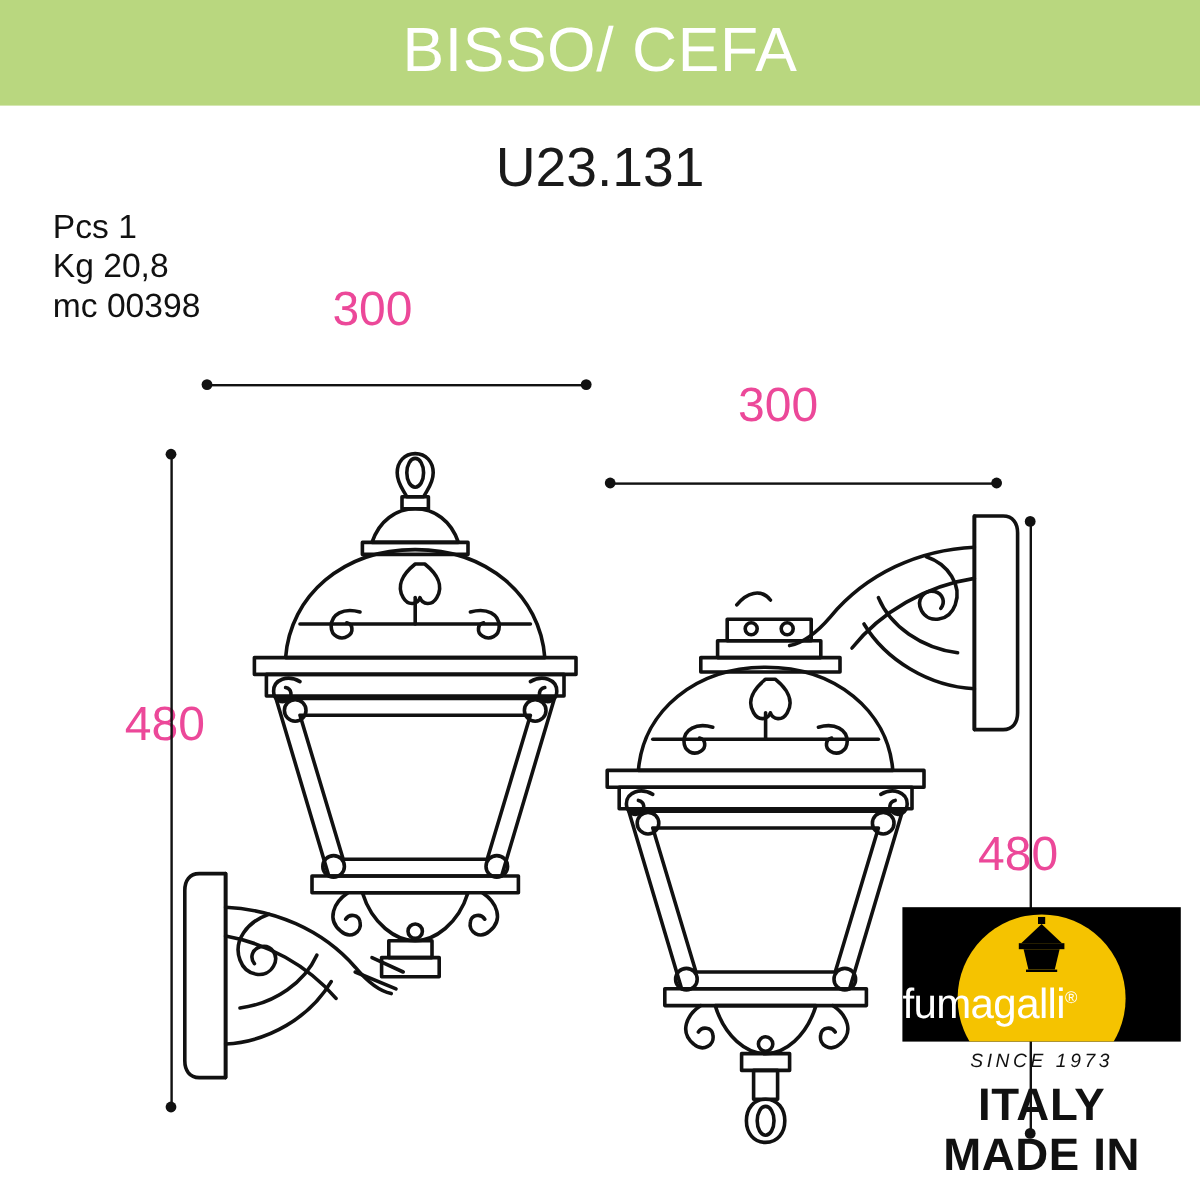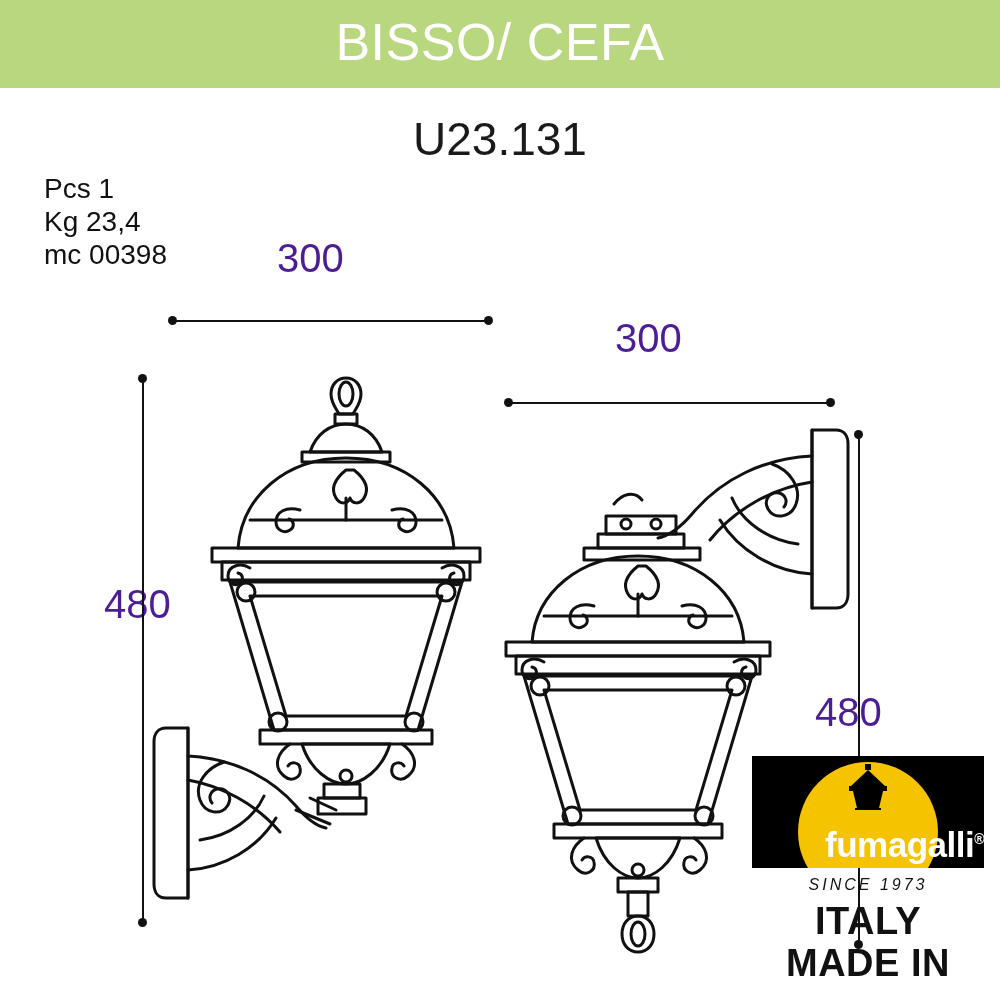--- a/index.html
+++ b/index.html
@@ -60,21 +60,21 @@
     font-size: 28px;
     color: #111111;
     line-height: 33px;
   }
   .specs div { white-space: nowrap; }
 
   
   .dim {
     position: absolute;
     font-size: 40px;
-    color: #4c1d95;
+    color: #ec4899;
     white-space: nowrap;
   }
   .dim-300a { left: 277px; top: 236px; }
   .dim-300b { left: 615px; top: 316px; }
   .dim-480a { left: 104px; top: 582px; }
   .dim-480b { left: 815px; top: 690px; }
 
   
   .dimline-h {
     position: absolute;
@@ -149,26 +149,26 @@
     top: 8px;
     transform: translateX(-50%);
     width: 54px;
     height: 46px;
   }
   .brand-name {
     position: absolute;
     left: 0;
     bottom: 4px;
     width: 232px;
-    text-align: right;
+    text-align: left;
     font-size: 35px;
-    font-weight: bold;
+    font-weight: normal;
     color: #ffffff;
     letter-spacing: -0.5px;
-    line-height: 38px;
+    line-height: 52px;
   }
   .brand-name sup {
     font-size: 14px;
     vertical-align: super;
   }
   .brand-since {
     font-size: 16px;
     color: #111111;
     font-style: italic;
     letter-spacing: 3px;
@@ -188,21 +188,21 @@
 
 <div id="sheet">
 
   <div class="header-band"></div>
   <div class="header-title">BISSO/ CEFA</div>
 
   <div class="product-code">U23.131</div>
 
   <div class="specs">
     <div>Pcs 1</div>
-    <div>Kg 23,4</div>
+    <div>Kg 20,8</div>
     <div>mc 00398</div>
   </div>
 
   <div class="dim dim-300a">300</div>
   <div class="dim dim-300b">300</div>
   <div class="dim dim-480a">480</div>
   <div class="dim dim-480b">480</div>
 
   <div class="dimline-h h1"></div>
   <div class="dot h1d1"></div>

